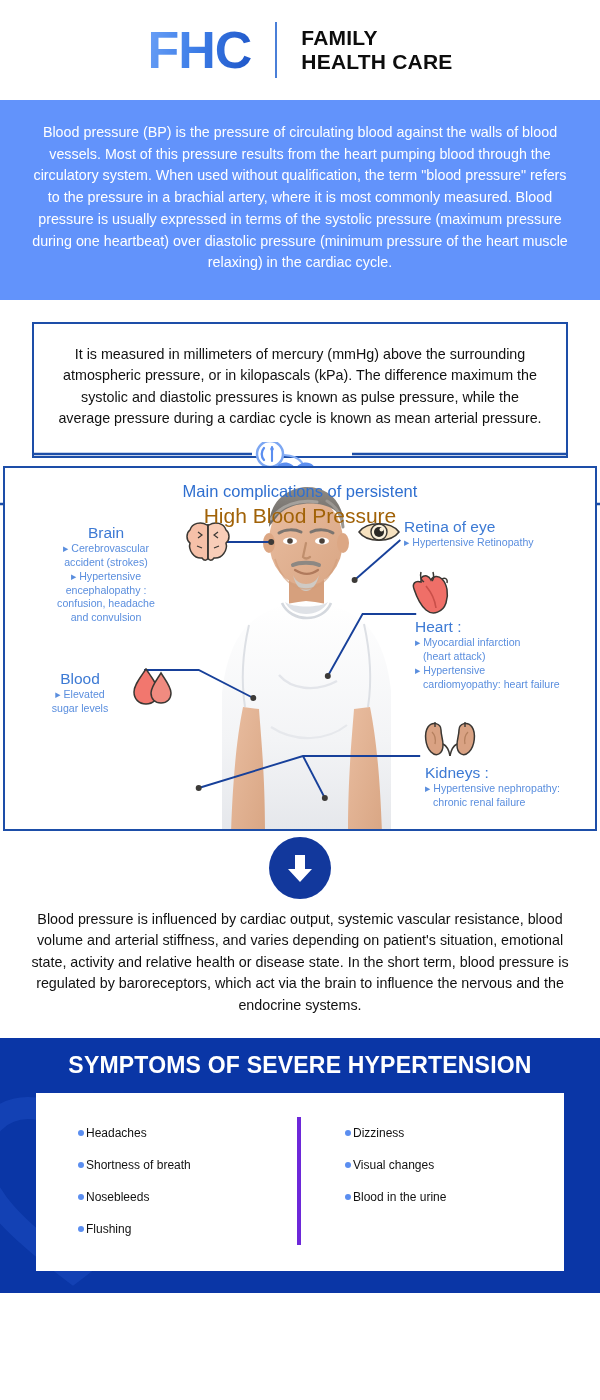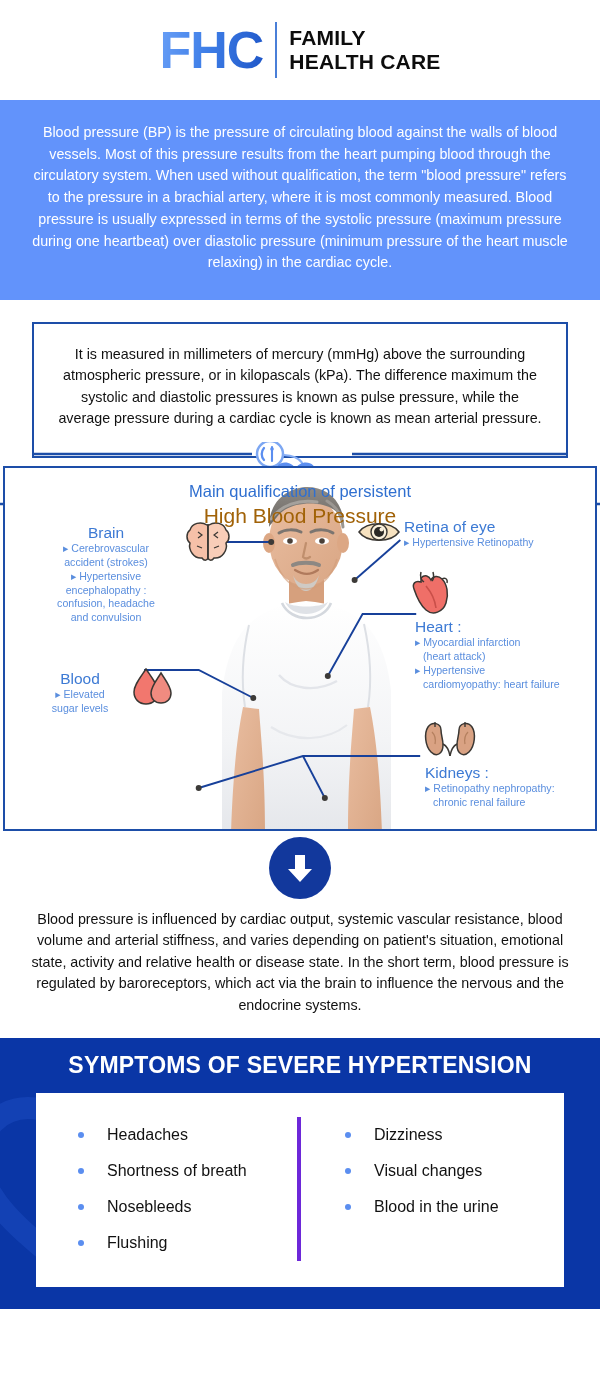--- a/index.html
+++ b/index.html
@@ -12,21 +12,21 @@
   }
 
   
   .logo-bar {
     height: 100px;
     display: flex;
     align-items: center;
     justify-content: center;
     background: #ffffff;
   }
-  .logo-wrap { display: flex; align-items: center; gap: 12px; }
+  .logo-wrap { display: flex; align-items: center; gap: 24px; }
   .logo-fhc {
     font-size: 52px;
     font-weight: 700;
     letter-spacing: -1px;
     line-height: 1;
     background: linear-gradient(100deg, #6aa0f7 0%, #3f7fe8 45%, #1e56c8 100%);
     -webkit-background-clip: text;
     background-clip: text;
     color: transparent;
     font-family: "Liberation Sans", sans-serif;
@@ -209,22 +209,22 @@
     flex: 1;
     padding-left: 42px;
   }
   .sym-col.right {
     border-left: 4px solid #6d28d9;
     padding-left: 44px;
   }
   .sym-li {
     display: flex;
     align-items: center;
-    gap: 23px;
-    font-size: 16px;
+    gap: 2px;
+    font-size: 12px;
     color: #111111;
     font-weight: 500;
     padding: 9px 0;
   }
   .sym-dot {
     width: 6px; height: 6px;
     border-radius: 50%;
     background: #5b8ef0;
     flex: 0 0 auto;
   }
@@ -282,21 +282,21 @@
       <ellipse cx="322" cy="70" rx="17" ry="6.5" fill="#5b8ef0"></ellipse>
       <ellipse cx="322" cy="68" rx="11" ry="3.5" fill="#ffffff"></ellipse>
       <line x1="305" y1="63" x2="309" y2="65" stroke="#5b8ef0" stroke-width="2.4" stroke-linecap="round"></line>
     </svg>
   </div>
 </div>
 
 <div class="diagram-panel">
 
   <div class="diagram-title">
-    <span class="t1">Main qualification of persistent</span>
+    <span class="t1">Main complications of persistent</span>
     <span class="t2">High Blood Pressure</span>
   </div>
 
   <svg class="person" viewBox="0 0 175 358">
     <defs>
       <linearGradient id="skin" x1="0" y1="0" x2="1" y2="1">
         <stop offset="0%" stop-color="#e9bda0"></stop>
         <stop offset="100%" stop-color="#d9a684"></stop>
       </linearGradient>
       <linearGradient id="shirt" x1="0" y1="0" x2="0" y2="1">
@@ -441,21 +441,21 @@
     <path d="M36 10 C36 3 45 1 49 7 C53 13 52 26 46 32 C40 38 34 33 34 25 C34 19 36 15 36 10 Z" fill="#d9a283" stroke="#3a3733" stroke-width="1.5"></path>
     <path d="M20 24 C24 26 26 30 27 36" fill="none" stroke="#3a3733" stroke-width="1.5"></path>
     <path d="M34 24 C30 26 28 30 27 36" fill="none" stroke="#3a3733" stroke-width="1.5"></path>
     <line x1="12" y1="2" x2="12" y2="7" stroke="#3a3733" stroke-width="1.4"></line>
     <line x1="42" y1="2" x2="42" y2="7" stroke="#3a3733" stroke-width="1.4"></line>
     <path d="M9 12 C12 15 13 19 12 24" fill="none" stroke="#b5805f" stroke-width="1.3"></path>
     <path d="M45 12 C42 15 41 19 42 24" fill="none" stroke="#b5805f" stroke-width="1.3"></path>
   </svg>
   <div class="lbl l" style="left:420px; top:296px; width:174px;">
     <span class="head">Kidneys :</span>
-    <span class="item">▸ Retinopathy nephropathy:</span>
+    <span class="item">▸ Hypertensive nephropathy:</span>
     <span class="item" style="padding-left:8px;">chronic renal failure</span>
   </div>
 </div>
 
 <div class="arrow-zone">
   <div class="arrow-circle">
     <svg width="30" height="32" viewBox="0 0 30 32">
       <path d="M10 3 L20 3 L20 17 L27 17 L15 30 L3 17 L10 17 Z" fill="#ffffff"></path>
     </svg>
   </div>

